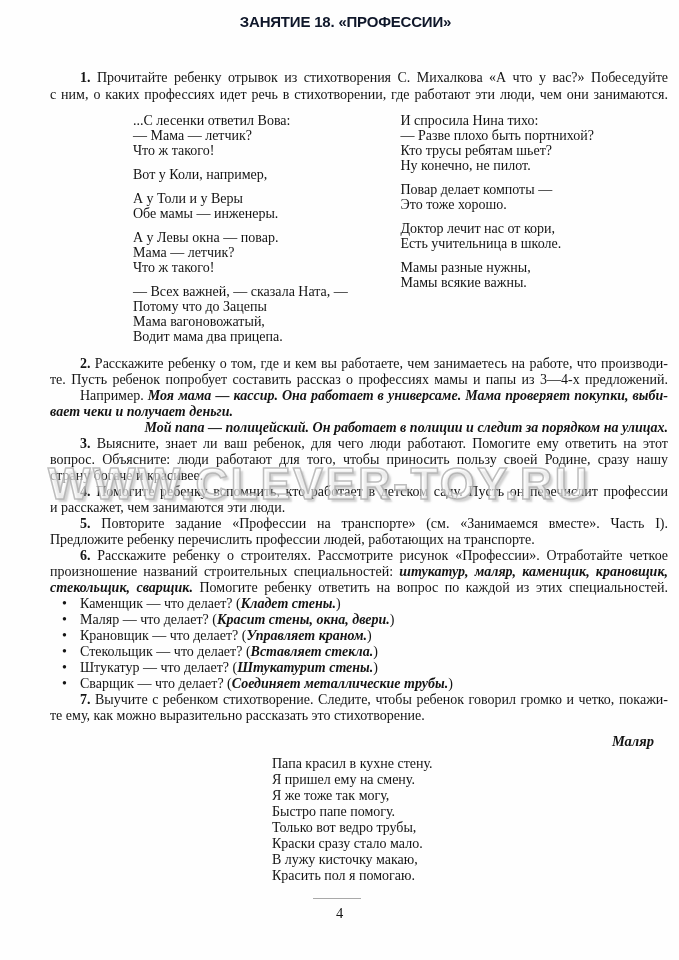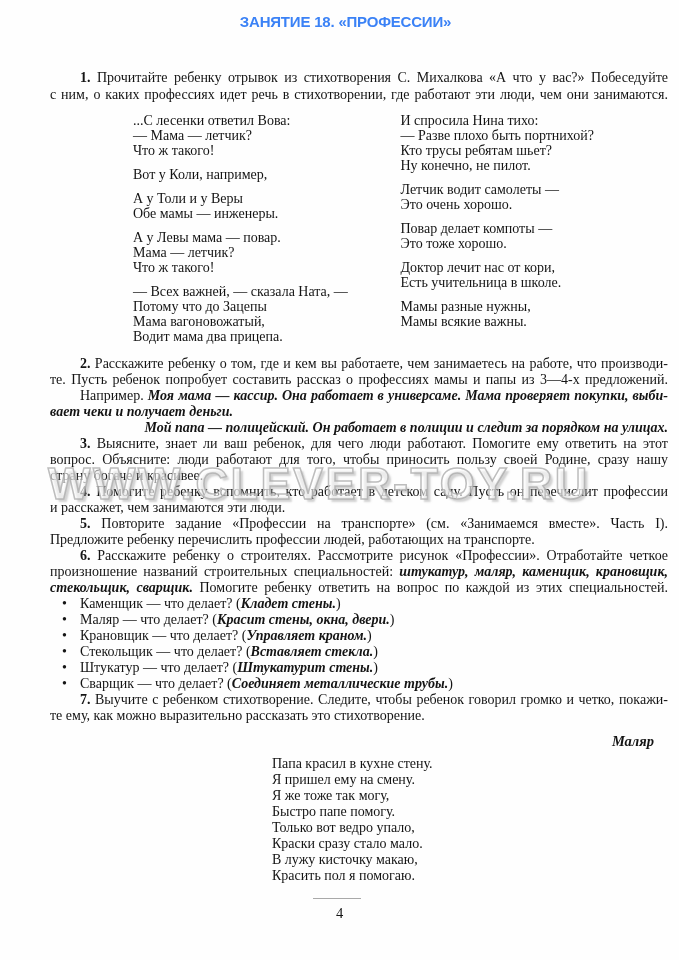--- a/index.html
+++ b/index.html
@@ -4,21 +4,21 @@
 <style>
   html,body{margin:0;padding:0;}
   body{
     width:679px;height:960px;overflow:hidden;background:#fefefe;
     font-family:"Liberation Serif", serif;color:#141414;position:relative;
   }
   .page{position:absolute;inset:0;}
   .title{
     margin:13px 0 0 0;padding-left:12px;text-align:center;
     font-family:"Liberation Sans", sans-serif;font-weight:bold;
-    font-size:15px;letter-spacing:-0.2px;color:#3b82f6;
+    font-size:15px;letter-spacing:-0.2px;color:#0f172a;
   }
   .text-block{
     position:absolute;top:31px;left:50px;width:618px;
     font-size:14px;line-height:16px;
   }
   .para .line{min-height:16px;}
   .p1{margin-top:38px;line-height:17px;}
   .line.just{text-align:justify;text-align-last:justify;}
   .line.ind{text-indent:30px;text-align:right;}
   .b{font-weight:bold;}
@@ -80,41 +80,37 @@
             <div class="pline">Что ж такого!</div>
           </div>
           <div class="stanza">
             <div class="pline">Вот у Коли, например,</div>
           </div>
           <div class="stanza">
             <div class="pline">А у Толи и у Веры</div>
             <div class="pline">Обе мамы — инженеры.</div>
           </div>
           <div class="stanza">
-            <div class="pline">А у Левы мама — повар.</div>
+            <div class="pline">А у Левы окна — повар.</div>
             <div class="pline">Мама — летчик?</div>
             <div class="pline">Что ж такого!</div>
           </div>
           <div class="stanza">
             <div class="pline">— Всех важней, — сказала Ната, —</div>
             <div class="pline">Потому что до Зацепы</div>
             <div class="pline">Мама вагоновожатый,</div>
             <div class="pline">Водит мама два прицепа.</div>
           </div>
         </div>
       <div class="poem-col">
           <div class="stanza">
             <div class="pline">И спросила Нина тихо:</div>
             <div class="pline">— Разве плохо быть портнихой?</div>
             <div class="pline">Кто трусы ребятам шьет?</div>
             <div class="pline">Ну конечно, не пилот.</div>
-          </div>
-          <div class="stanza">
-            <div class="pline">Летчик водит самолеты —</div>
-            <div class="pline">Это очень хорошо.</div>
           </div>
           <div class="stanza">
             <div class="pline">Повар делает компоты —</div>
             <div class="pline">Это тоже хорошо.</div>
           </div>
           <div class="stanza">
             <div class="pline">Доктор лечит нас от кори,</div>
             <div class="pline">Есть учительница в школе.</div>
           </div>
           <div class="stanza">
@@ -168,21 +164,21 @@
         <div class="line"><span>те ему, как можно выразительно рассказать это стихотворение.</span></div>
       </div>
 
     <h2 class="poem2-title">Маляр</h2>
     <div class="poem2">
         <div class="stanza">
           <div class="pline">Папа красил в кухне стену.</div>
           <div class="pline">Я пришел ему на смену.</div>
           <div class="pline">Я же тоже так могу,</div>
           <div class="pline">Быстро папе помогу.</div>
-          <div class="pline">Только вот ведро упало,</div>
+          <div class="pline">Только вот ведро трубы,</div>
           <div class="pline">Краски сразу стало мало.</div>
           <div class="pline">В лужу кисточку макаю,</div>
           <div class="pline">Красить пол я помогаю.</div>
         </div>
       </div>
   </div>
 
   <div class="watermark">WWW.CLEVER-TOY.RU</div>
   <div class="footer-divider"></div>
   <div class="page-number">4</div>

